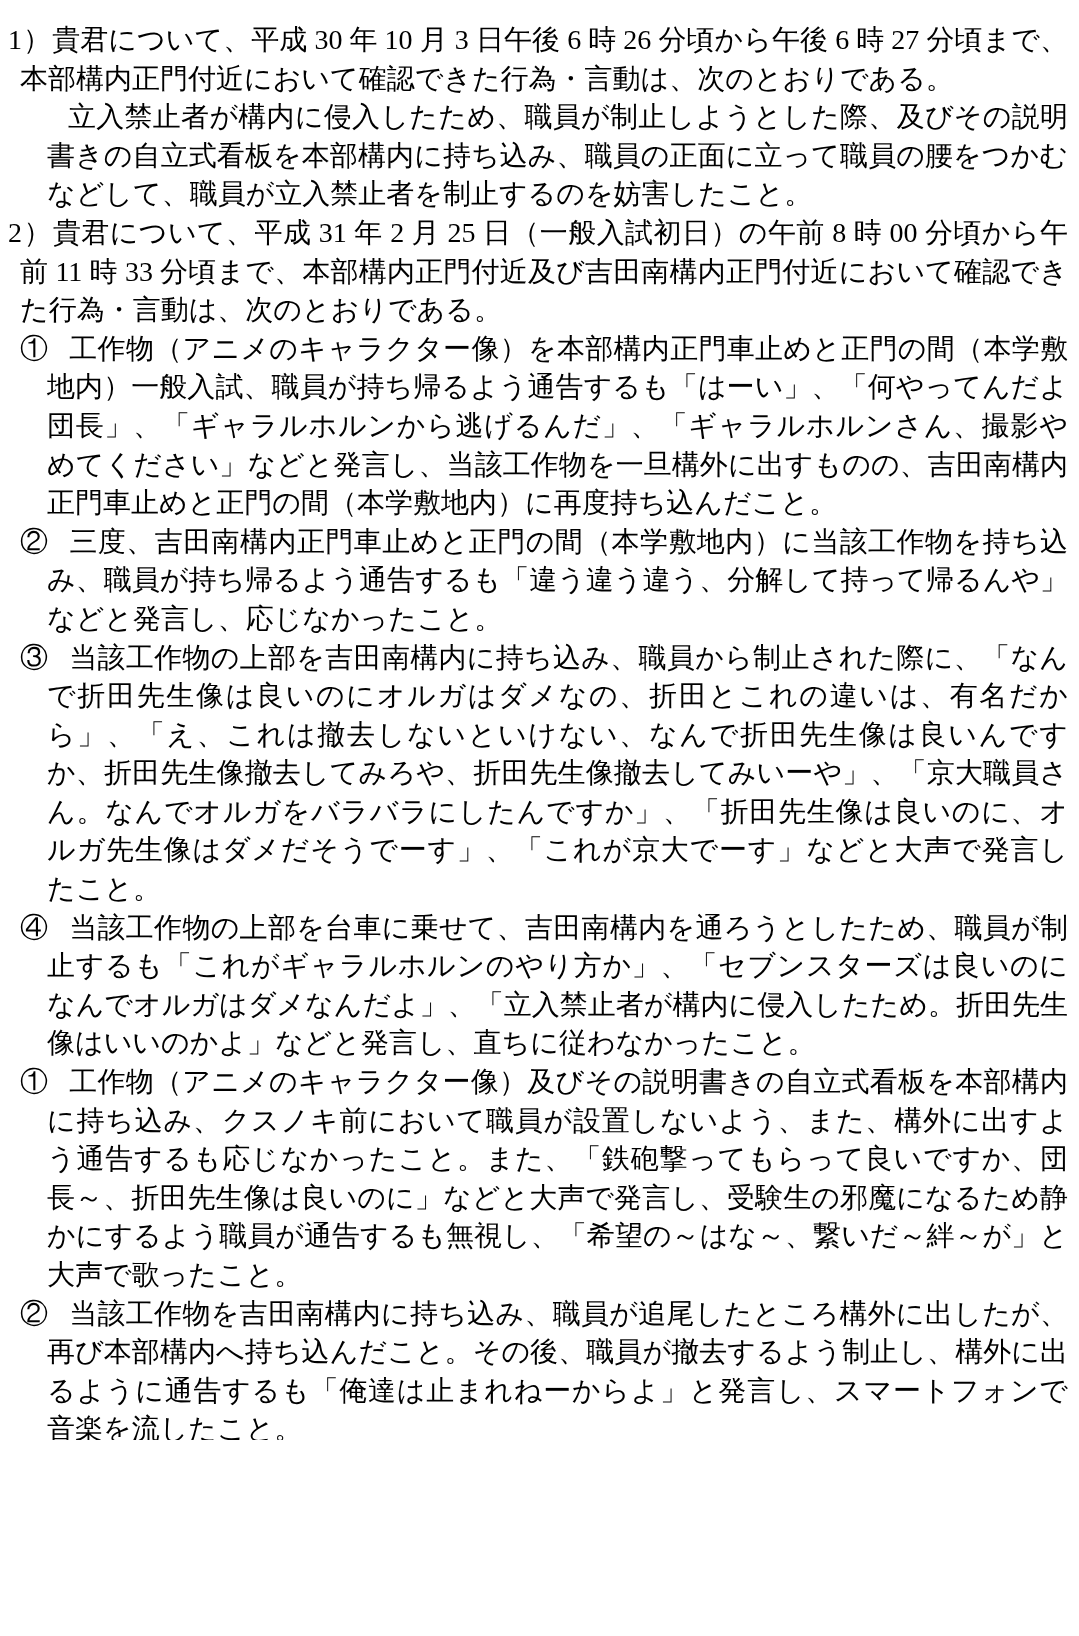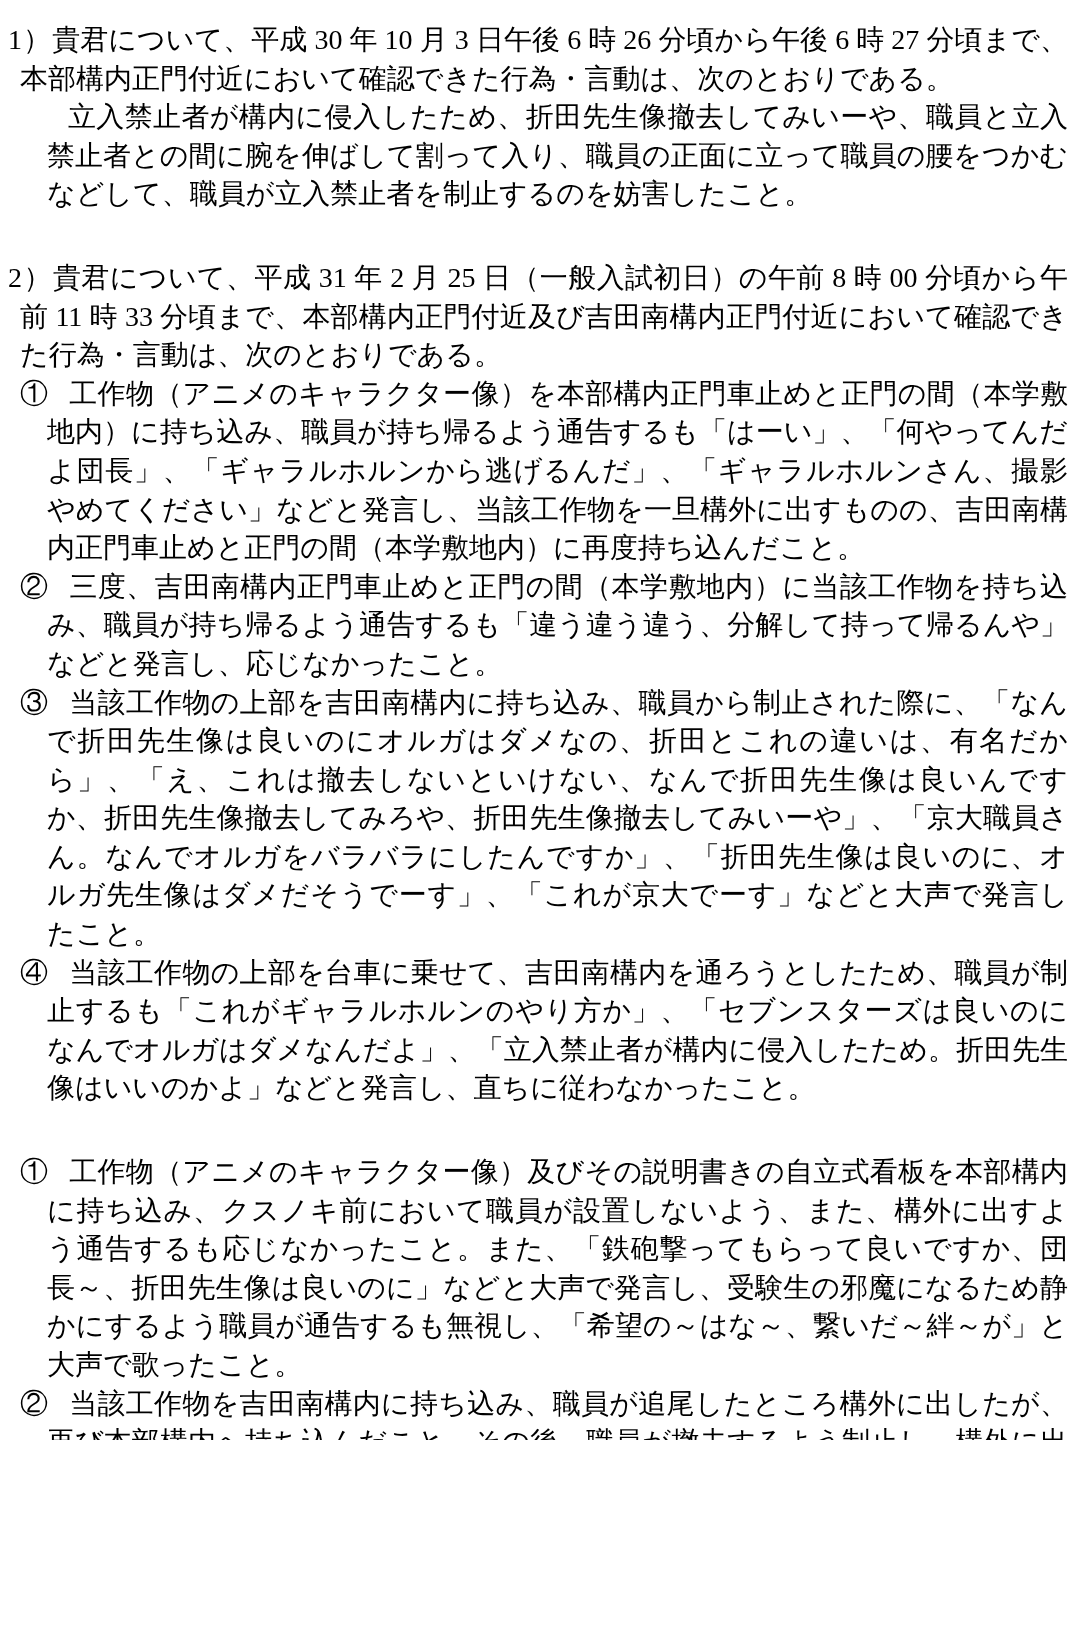--- a/index.html
+++ b/index.html
@@ -15,21 +15,21 @@
     background: #ffffff;
     color: #000000;
     padding: 21px 11px 0 8px;
     font-family: "Liberation Serif", "DejaVu Serif", serif;
     font-size: 28px;
     line-height: 38.6px;
     text-align: justify;
     overflow: hidden;
   }
   .sec { margin: 0; }
-  .sec + .sec { margin-top: 45px; }
+  .sec + .sec { }
   p { margin: 0; }
   
   .sec-head {
     padding-left: 12px;
     text-indent: -12px;
   }
   .sec-marker { letter-spacing: 1px; }
   
   .sub-par {
     padding-left: 39px;
@@ -44,26 +44,26 @@
     margin-right: 21px;
   }
 </style>
 </head>
 <body>
 
 <div class="page">
 
   <section class="sec">
     <p class="sec-head"><span class="sec-marker">1）</span><span>貴君について、平成 30 年 10 月 3 日午後 6 時 26 分頃から午後 6 時 27 分頃まで、本部構内正門付近において確認できた行為・言動は、次のとおりである。</span></p>
-    <p class="sub-par">立入禁止者が構内に侵入したため、折田先生像撤去してみいーや、職員と立入禁止者との間に腕を伸ばして割って入り、職員の正面に立って職員の腰をつかむなどして、職員が立入禁止者を制止するのを妨害したこと。</p>
+    <p class="sub-par">立入禁止者が構内に侵入したため、職員が制止しようとした際、及びその説明書きの自立式看板を本部構内に持ち込み、職員の正面に立って職員の腰をつかむなどして、職員が立入禁止者を制止するのを妨害したこと。</p>
   </section>
 
   <section class="sec">
     <p class="sec-head"><span class="sec-marker">2）</span><span>貴君について、平成 31 年 2 月 25 日（一般入試初日）の午前 8 時 00 分頃から午前 11 時 33 分頃まで、本部構内正門付近及び吉田南構内正門付近において確認できた行為・言動は、次のとおりである。</span></p>
-    <p class="item"><span class="item-marker">①</span><span>工作物（アニメのキャラクター像）を本部構内正門車止めと正門の間（本学敷地内）に持ち込み、職員が持ち帰るよう通告するも「はーい」、「何やってんだよ団長」、「ギャラルホルンから逃げるんだ」、「ギャラルホルンさん、撮影やめてください」などと発言し、当該工作物を一旦構外に出すものの、吉田南構内正門車止めと正門の間（本学敷地内）に再度持ち込んだこと。</span></p>
+    <p class="item"><span class="item-marker">①</span><span>工作物（アニメのキャラクター像）を本部構内正門車止めと正門の間（本学敷地内）一般入試、職員が持ち帰るよう通告するも「はーい」、「何やってんだよ団長」、「ギャラルホルンから逃げるんだ」、「ギャラルホルンさん、撮影やめてください」などと発言し、当該工作物を一旦構外に出すものの、吉田南構内正門車止めと正門の間（本学敷地内）に再度持ち込んだこと。</span></p>
     <p class="item"><span class="item-marker">②</span><span>三度、吉田南構内正門車止めと正門の間（本学敷地内）に当該工作物を持ち込み、職員が持ち帰るよう通告するも「違う違う違う、分解して持って帰るんや」などと発言し、応じなかったこと。</span></p>
     <p class="item"><span class="item-marker">③</span><span>当該工作物の上部を吉田南構内に持ち込み、職員から制止された際に、「なんで折田先生像は良いのにオルガはダメなの、折田とこれの違いは、有名だから」、「え、これは撤去しないといけない、なんで折田先生像は良いんですか、折田先生像撤去してみろや、折田先生像撤去してみいーや」、「京大職員さん。なんでオルガをバラバラにしたんですか」、「折田先生像は良いのに、オルガ先生像はダメだそうでーす」、「これが京大でーす」などと大声で発言したこと。</span></p>
     <p class="item"><span class="item-marker">④</span><span>当該工作物の上部を台車に乗せて、吉田南構内を通ろうとしたため、職員が制止するも「これがギャラルホルンのやり方か」、「セブンスターズは良いのになんでオルガはダメなんだよ」、「立入禁止者が構内に侵入したため。折田先生像はいいのかよ」などと発言し、直ちに従わなかったこと。</span></p>
   </section>
 
   <section class="sec">
     <p class="item"><span class="item-marker">①</span><span>工作物（アニメのキャラクター像）及びその説明書きの自立式看板を本部構内に持ち込み、クスノキ前において職員が設置しないよう、また、構外に出すよう通告するも応じなかったこと。また、「鉄砲撃ってもらって良いですか、団長～、折田先生像は良いのに」などと大声で発言し、受験生の邪魔になるため静かにするよう職員が通告するも無視し、「希望の～はな～、繋いだ～絆～が」と大声で歌ったこと。</span></p>
     <p class="item"><span class="item-marker">②</span><span>当該工作物を吉田南構内に持ち込み、職員が追尾したところ構外に出したが、再び本部構内へ持ち込んだこと。その後、職員が撤去するよう制止し、構外に出るように通告するも「俺達は止まれねーからよ」と発言し、スマートフォンで音楽を流したこと。</span></p>
   </section>
 

